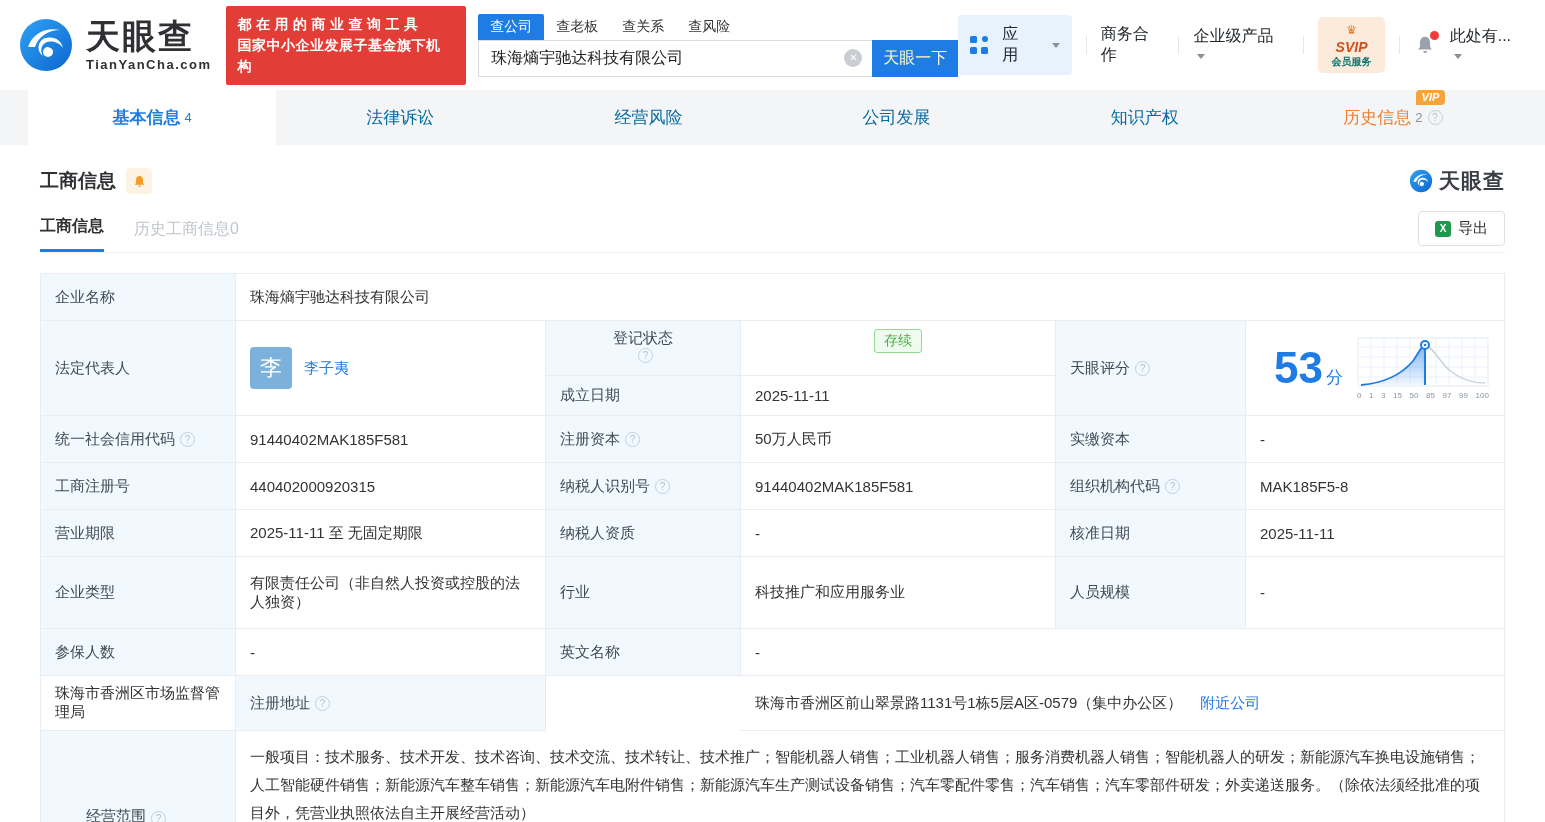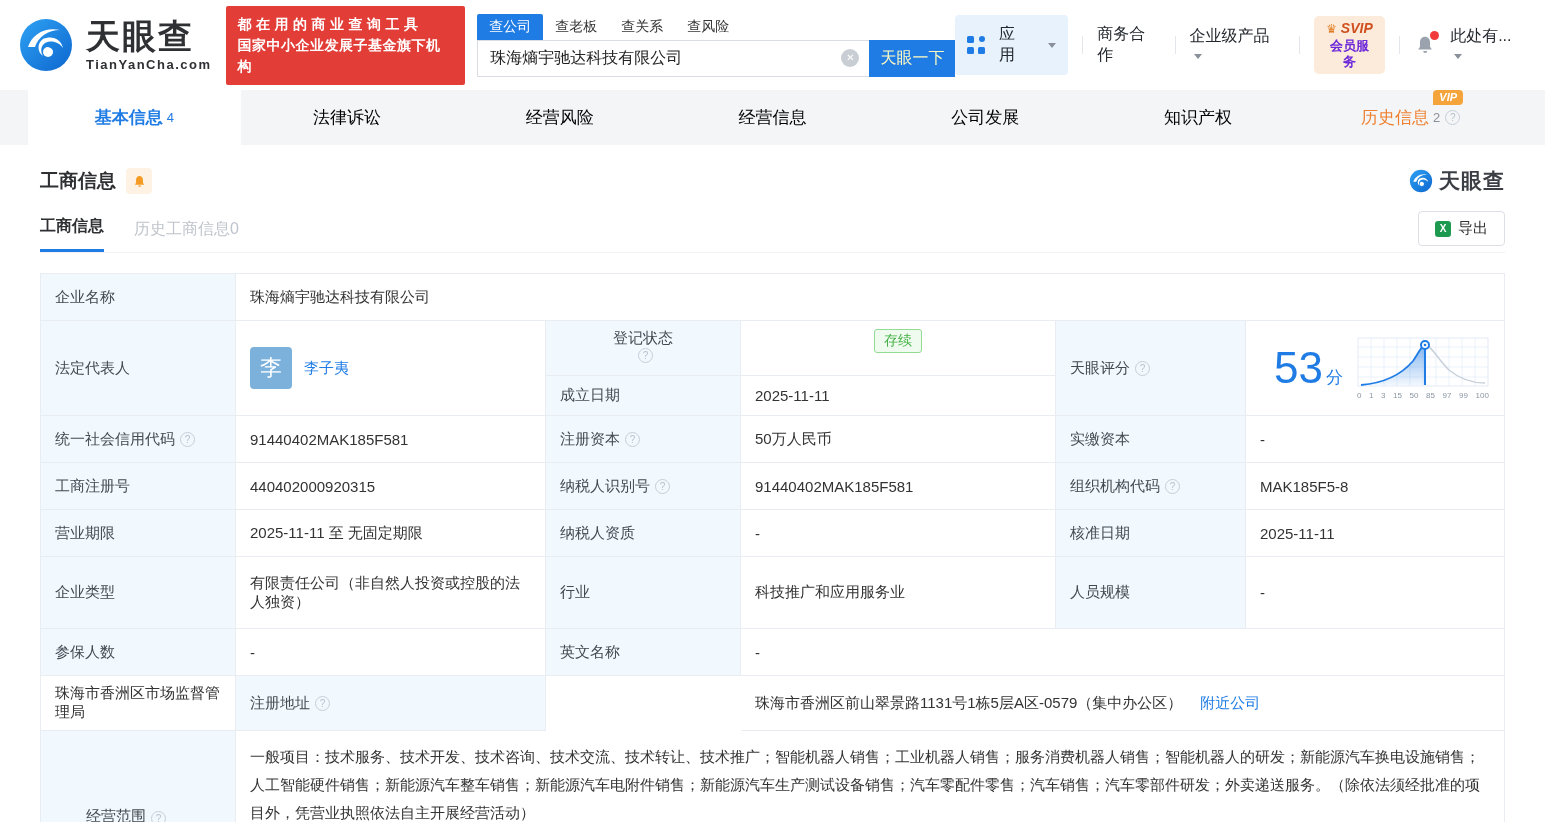--- a/index.html
+++ b/index.html
@@ -40,27 +40,27 @@
   .grid-icon i:nth-child(2){ right:0; top:0; border-radius:50%; width:6px; height:6px; }
   .grid-icon i:nth-child(3){ left:0; bottom:0; }
   .grid-icon i:nth-child(4){ right:0; bottom:0; }
   .caret { display:inline-block; width:0; height:0; border-left:4px solid transparent; border-right:4px solid transparent;
     border-top:5px solid #8a9099; margin-left:4px; vertical-align:middle; }
   .hdr-divider { width:1px; height:18px; background:#e3e6ea; }
   .hdr-link { cursor:pointer; }
   .svip-badge { background:#fceadb; border-radius:5px; padding:4px 10px; text-align:center; line-height:1.25; cursor:pointer; }
   .svip-top { color:#cf4f1e; font-weight:bold; font-style:italic; font-size:14px; }
   .svip-top .crown { color:#e07b1f; font-style:normal; font-size:12px; }
-  .svip-bottom { color:#6d28d9; font-weight:bold; font-size:13px; }
+  .svip-bottom { color:#0f766e; font-weight:bold; font-size:10px; }
   .bell-wrap { position:relative; cursor:pointer; display:flex; align-items:center; }
   .red-dot { position:absolute; top:-3px; right:-3px; width:9px; height:9px; background:#f23c3c; border-radius:50%; }
 
   
   .nav-bar { height:55px; background:#f4f5f7; display:flex; padding:0 28px; }
-  .nav-tab { flex:1; display:flex; align-items:center; justify-content:center; font-size:17px; color:#000000;
+  .nav-tab { flex:1; display:flex; align-items:center; justify-content:center; font-size:17px; color:#0369a1;
     cursor:pointer; position:relative; }
   .nav-tab.active { background:#fff; color:#1f7ce4; font-weight:bold; }
   .nav-count { font-size:13px; color:#8a9099; margin-left:4px; }
   .nav-tab.active .nav-count { color:#1f7ce4; font-weight:normal; }
   .nav-tab.vip-tab { color:#ee8131; }
   .tab-label-wrap { position:relative; }
   .vip-flag { position:absolute; top:-16px; right:-34px; background:#f5a43c; color:#fff; font-size:11px;
     font-weight:bold; font-style:italic; padding:1px 6px 2px; border-radius:4px 4px 4px 0;text-align:center; }
   .help-circle { display:inline-block; width:15px; height:15px; border:1px solid #c6cfd9; border-radius:50%;
     color:#b8c2cd; font-size:10px; line-height:13px; text-align:center; margin-left:5px; vertical-align:1px;
@@ -109,21 +109,21 @@
 
   .avatar { width:42px; height:42px; background:#7cb1dc; color:#fff; font-size:22px; border-radius:4px;
     display:flex; align-items:center; justify-content:center; margin-right:12px; flex:0 0 auto; }
   a.blue-link { color:#1f7ce4; text-decoration:none; cursor:pointer; }
   .tag-green { color:#44b144; border:1px solid #93da93; background:#f0fbf0; padding:2px 9px; border-radius:3px;
     font-size:14px; }
   .scope-text { line-height:1.85; color:#333; }
 
   
   .score-cell { display:flex; align-items:center; gap:14px; padding:6px 10px 6px 28px; }
-  .score-num { font-size:44px; font-weight:normal; color:#1f7ce4; line-height:1; }
+  .score-num { font-size:44px; font-weight:bold; color:#1f7ce4; line-height:1; }
   .score-unit { font-size:17px; color:#1f7ce4; margin-left:3px; }
   .score-chart-wrap { display:flex; flex-direction:column; }
   .score-axis { width:132px; display:flex; justify-content:space-between; font-size:8px; color:#8a96a3; margin-top:2px; }
 </style>
 </head>
 <body>
 
 <header class="site-header">
   <div class="logo-group">
     <svg class="logo-swirl" viewBox="0 0 56 56">
@@ -206,23 +206,20 @@
 <nav class="nav-bar">
   <div class="nav-tab active">
     <span>基本信息</span>
     <span class="nav-count">4</span>
   </div>
   <div class="nav-tab">
     <span>法律诉讼</span>
   </div>
   <div class="nav-tab">
     <span>经营风险</span>
-  </div>
-  <div class="nav-tab">
-    <span>经营信息</span>
   </div>
   <div class="nav-tab">
     <span>公司发展</span>
   </div>
   <div class="nav-tab">
     <span>知识产权</span>
   </div>
   <div class="nav-tab vip-tab">
     <span class="tab-label-wrap">
       <span>历史信息</span>

